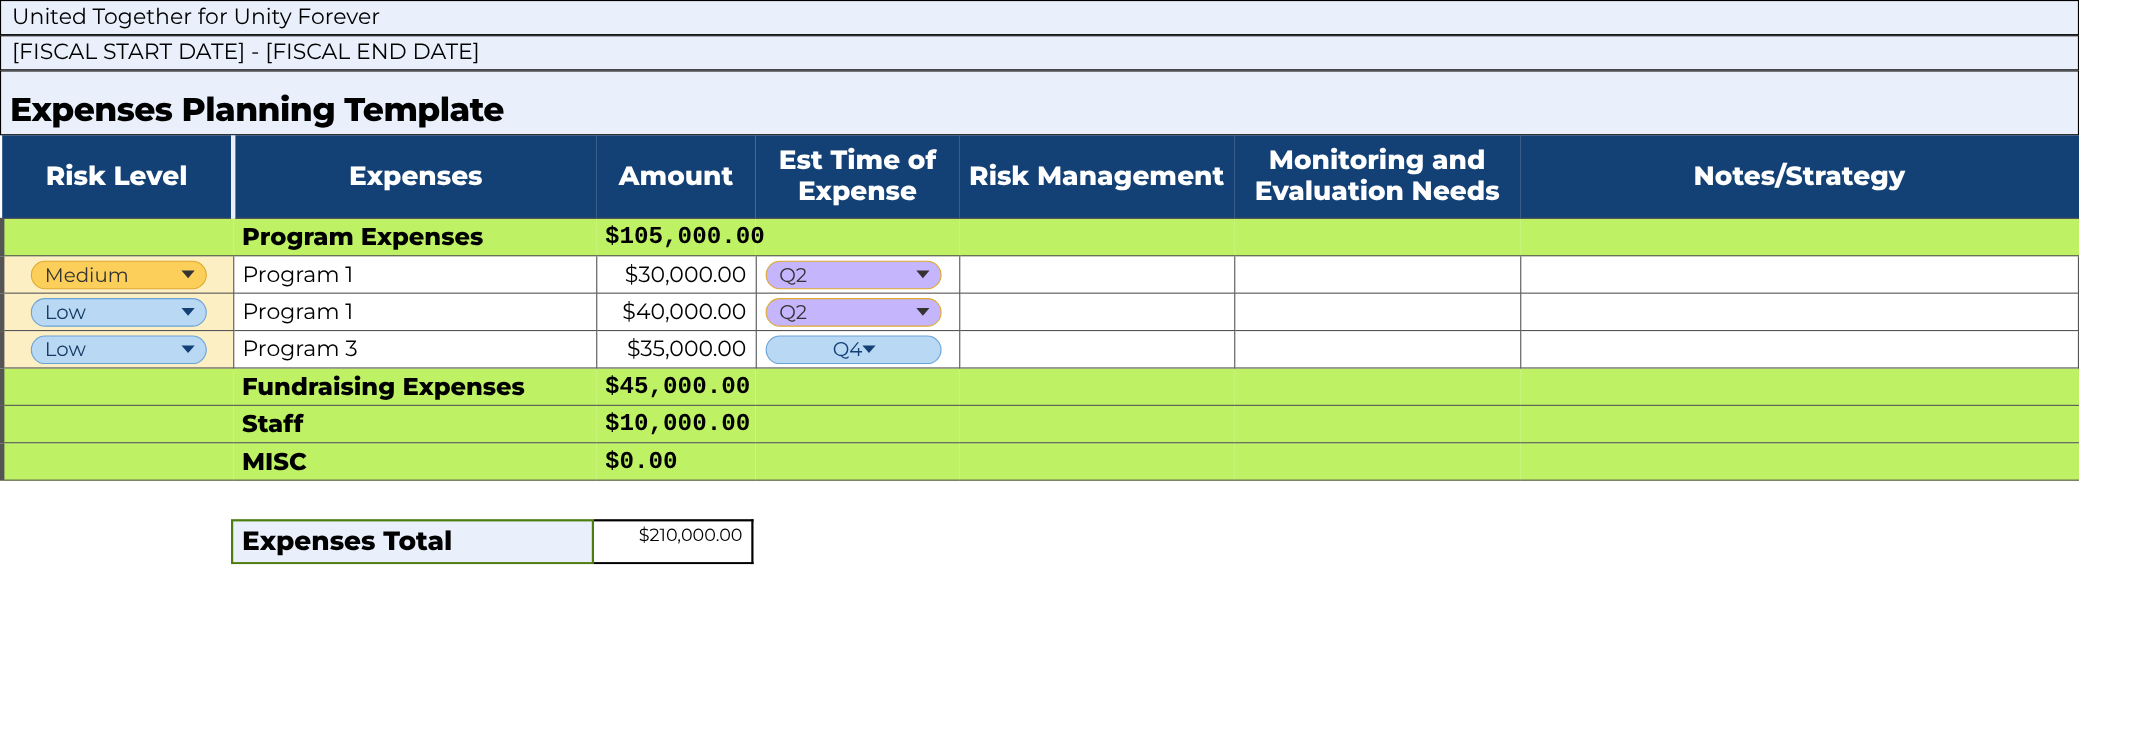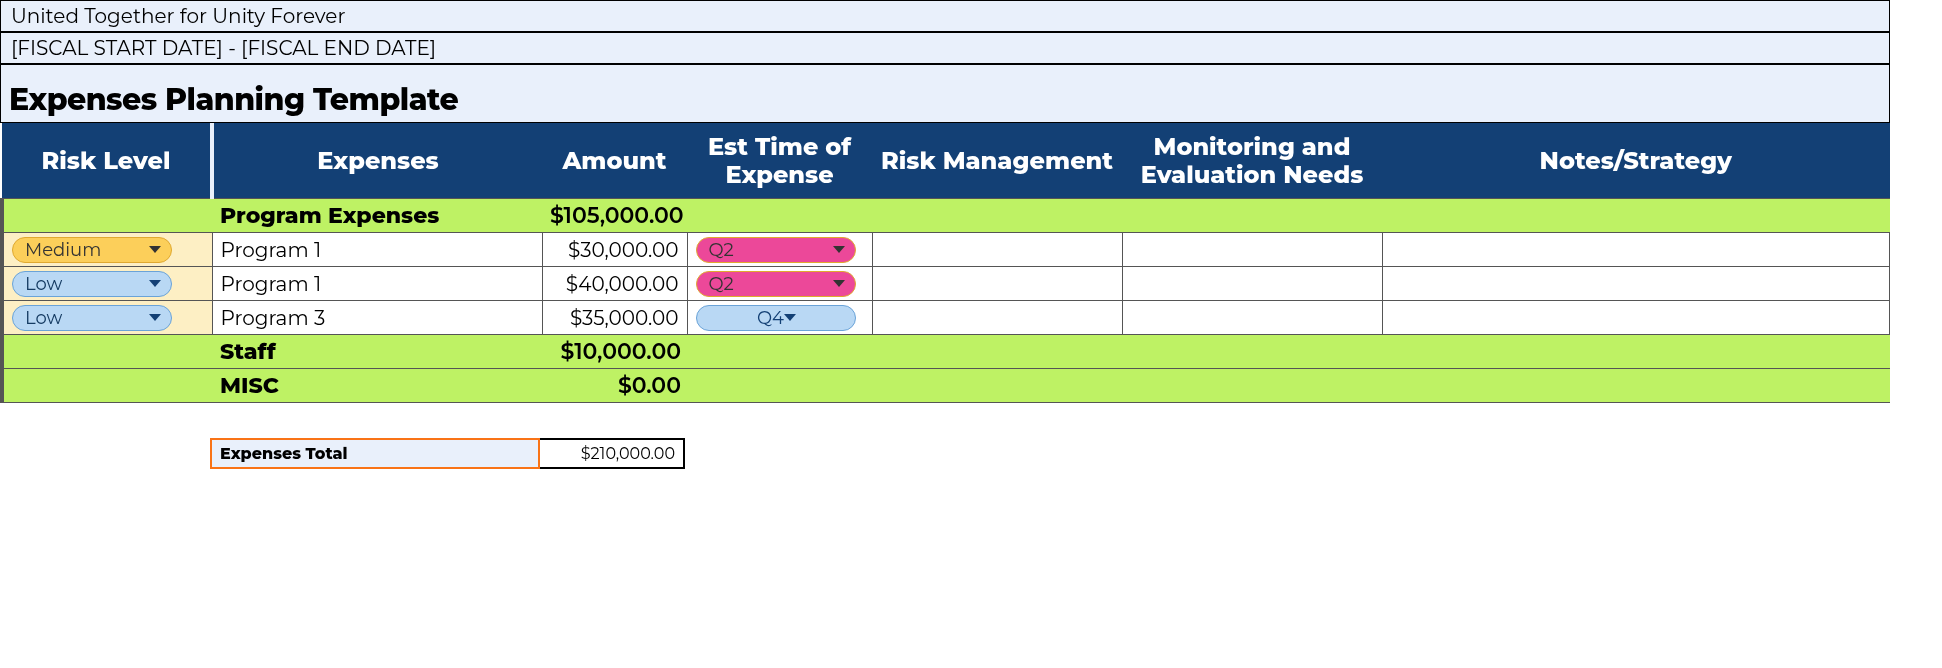--- a/index.html
+++ b/index.html
@@ -57,22 +57,22 @@
     background: #fff;
   }
   tr.category td {
     background: #bef264;
     border-left: none;
     border-right: none;
     font-weight: 800;
     font-size: 22px;
   }
   tr.category td.first { border-left: 4px solid #555; }
-  tr.category td.amt { text-align: right; padding-right: 6px; font-weight: 600;}
-  tr.item td.first { background: #fdefc4; border-right: 1px solid #555; border-left: 4px solid #555; }
+  tr.category td.amt { text-align: left; padding-right: 6px; font-weight: 600; font-family: Liberation Mono, monospace;}
+  tr.item td.first { background: #fdefc4; border-right: 1px solid #555; border-left: 4px solid #555; text-align: center; }
   td.exp { font-size: 20px; }
   td.amt { text-align: right; font-size: 20px; }
   td.empty { }
   
   .pill {
     display: inline-flex;
     align-items: center;
     justify-content: space-between;
     width: 160px;
     height: 26px;
@@ -83,35 +83,35 @@
   }
   .pill .caret {
     width: 0; height: 0;
     border-left: 6px solid transparent;
     border-right: 6px solid transparent;
     border-top: 7px solid currentColor;
   }
   .pill.medium { background: #fccf5a; border: 1px solid #e0a92f; color: #333; }
   .pill.low    { background: #b9d8f4; border: 1px solid #6aa3d8; color: #163c63; }
   .pill.low .caret { border-top-color: #134075; }
-  .pill.q-orange { background: #ec4899; border: 1px solid #e0a92f; color: #333; }
+  .pill.q-orange { background: #c4b5fd; border: 1px solid #e0a92f; color: #333; }
   .pill.q-blue   { background: #b9d8f4; border: 1px solid #6aa3d8; color: #134075; justify-content: center; }
   .pill.q-blue .caret { border-top-color: #134075; }
   
   .total-row {
     display: flex;
     margin-top: 35px;
     margin-left: 210px;
   }
   .total-label {
     width: 330px;
     background: #e9f0fb;
-    border: 2px solid #f97316;
-    font-weight: 800;
-    font-size: 16px;
+    border: 2px solid #4d7c0f;
+    font-weight: 800;
+    font-size: 24px;
     padding: 4px 8px;
   }
   .total-amt {
     width: 145px;
     border: 2px solid #000;
     border-left: none;
     text-align: right;
     padding: 4px 8px;
     font-size: 16px;
   }
@@ -195,20 +195,29 @@
           <td><span class="pill q-blue">
               <span>Q4</span>
               <span class="caret"></span>
             </span></td>
           <td class="empty"></td>
           <td class="empty"></td>
           <td class="empty"></td>
         </tr>
         <tr class="category">
           <td class="first"></td>
+          <td class="exp">Fundraising Expenses</td>
+          <td class="amt">$45,000.00</td>
+          <td></td>
+          <td></td>
+          <td></td>
+          <td></td>
+        </tr>
+        <tr class="category">
+          <td class="first"></td>
           <td class="exp">Staff</td>
           <td class="amt">$10,000.00</td>
           <td></td>
           <td></td>
           <td></td>
           <td></td>
         </tr>
         <tr class="category">
           <td class="first"></td>
           <td class="exp">MISC</td>

